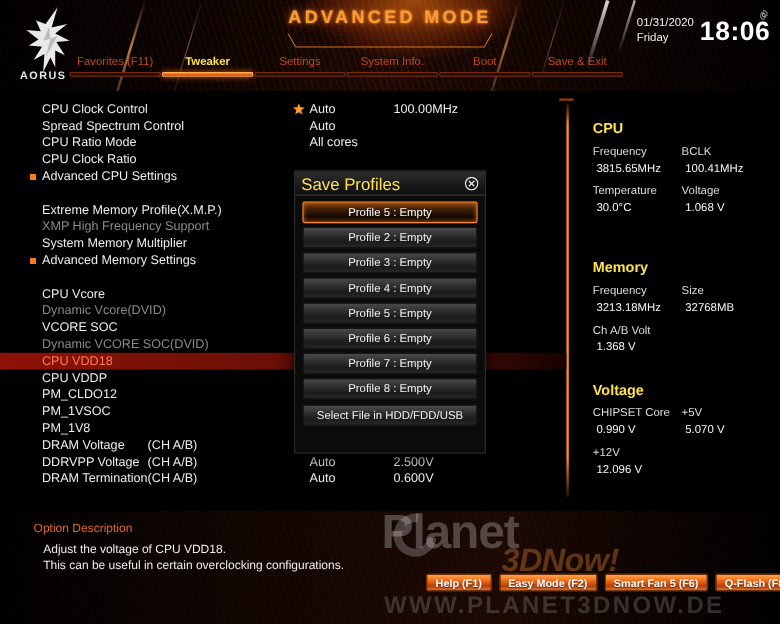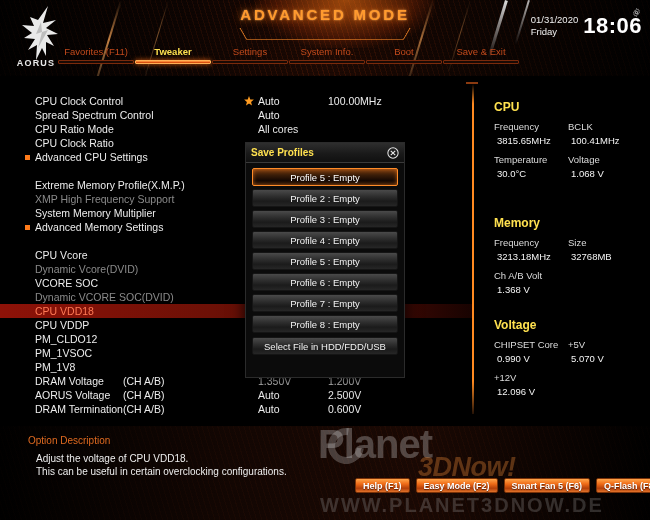--- a/index.html
+++ b/index.html
@@ -137,21 +137,21 @@
   }
 
   
   .settings-list {
     position: absolute; left: 0; top: 0;
     width: 472px; height: 350px;
   }
   .set-row {
     position: absolute; left: 0;
     width: 472px; height: 14px;
-    display: flex; align-items: center; margin-top: 10px;
+    display: flex; align-items: center;
   }
   .set-row .bullet {
     position: absolute; left: 25px; top: 5px;
     width: 5px; height: 5px; background: #ff7b1a;
   }
   .set-row .star {
     position: absolute; left: 244px; top: 2px;
     width: 10px; height: 10px;
   }
   .set-label {
@@ -207,21 +207,21 @@
   }
   .dlg-title {
     height: 20px;
     background: linear-gradient(180deg,#2e2e2e 0%, #1a1a1a 55%, #101010 100%);
     border-bottom: 1px solid #3a3a3a;
     display: flex; align-items: center;
     padding: 0 5px;
     position: relative;
   }
   .dlg-title .t {
-    font-size: 10px; color: #ffe14f; font-weight: bold;
+    font-size: 14px; color: #ffe14f; font-weight: normal;
   }
   .dlg-close {
     position: absolute; right: 5px; top: 4px;
     width: 12px; height: 12px; cursor: pointer;
   }
   .dlg-body {
     padding: 5px 6px 6px 6px;
     display: flex; flex-direction: column; gap: 3px;
   }
   .profile-btn {
@@ -449,21 +449,21 @@
         <div class="set-row" style="top: 274px;">
           <span class="set-label">PM_1V8</span>
         </div>
         <div class="set-row" style="top: 288px;">
           <span class="set-label">DRAM Voltage</span>
           <span class="set-suffix">(CH A/B)</span>
           <span class="set-val1">1.350V</span>
           <span class="set-val2">1.200V</span>
         </div>
         <div class="set-row" style="top: 302px;">
-          <span class="set-label">AORUS Voltage</span>
+          <span class="set-label">DDRVPP Voltage</span>
           <span class="set-suffix">(CH A/B)</span>
           <span class="set-val1">Auto</span>
           <span class="set-val2">2.500V</span>
         </div>
         <div class="set-row" style="top: 316px;">
           <span class="set-label">DRAM Termination</span>
           <span class="set-suffix">(CH A/B)</span>
           <span class="set-val1">Auto</span>
           <span class="set-val2">0.600V</span>
         </div>

